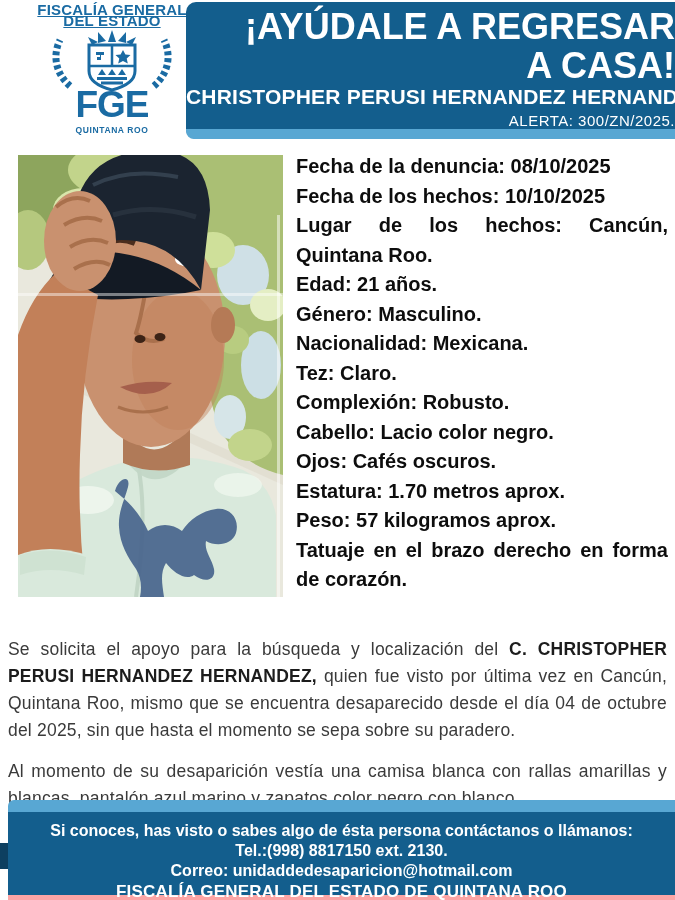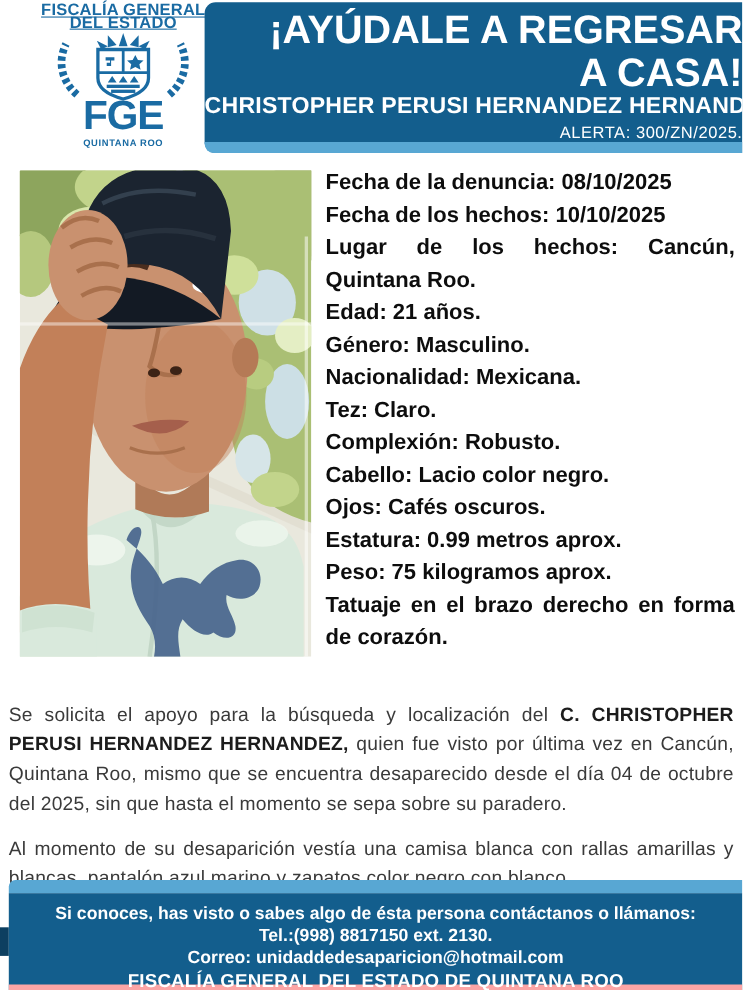--- a/index.html
+++ b/index.html
@@ -184,22 +184,22 @@
     <div class="detail-item">Fecha de la denuncia: 08/10/2025</div>
     <div class="detail-item">Fecha de los hechos: 10/10/2025</div>
     <div class="detail-item">Lugar de los hechos: Cancún, Quintana Roo.</div>
     <div class="detail-item">Edad: 21 años.</div>
     <div class="detail-item">Género: Masculino.</div>
     <div class="detail-item">Nacionalidad: Mexicana.</div>
     <div class="detail-item">Tez: Claro.</div>
     <div class="detail-item">Complexión: Robusto.</div>
     <div class="detail-item">Cabello: Lacio color negro.</div>
     <div class="detail-item">Ojos: Cafés oscuros.</div>
-    <div class="detail-item">Estatura: 0.99 metros aprox.</div>
-    <div class="detail-item">Peso: 75 kilogramos aprox.</div>
+    <div class="detail-item">Estatura: 1.70 metros aprox.</div>
+    <div class="detail-item">Peso: 57 kilogramos aprox.</div>
     <div class="detail-item">Tatuaje en el brazo derecho en forma de corazón.</div>
   </div>
 
   <div id="hechos-body">
     <p><span>Se solicita el apoyo para la búsqueda y localización del </span><b>C. CHRISTOPHER PERUSI HERNANDEZ HERNANDEZ,</b><span> quien fue visto por última vez en Cancún, Quintana Roo, mismo que se encuentra desaparecido desde el día 04 de octubre del 2025, sin que hasta el momento se sepa sobre su paradero.</span></p>
     <p><span>Al momento de su desaparición vestía una camisa blanca con rallas amarillas y blancas, pantalón azul marino y zapatos color negro con blanco.</span></p>
   </div>
 
   <div id="footer-strip"></div>
   <div id="footer-tab"></div>

